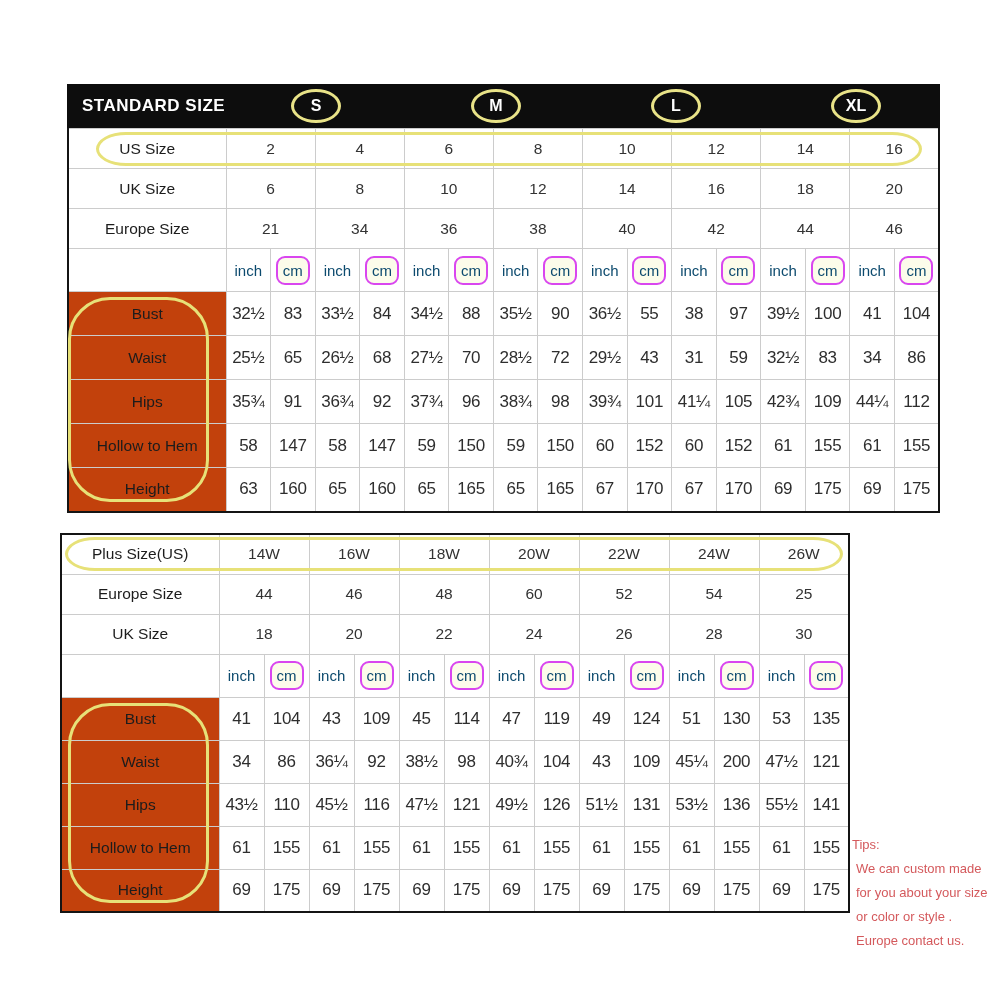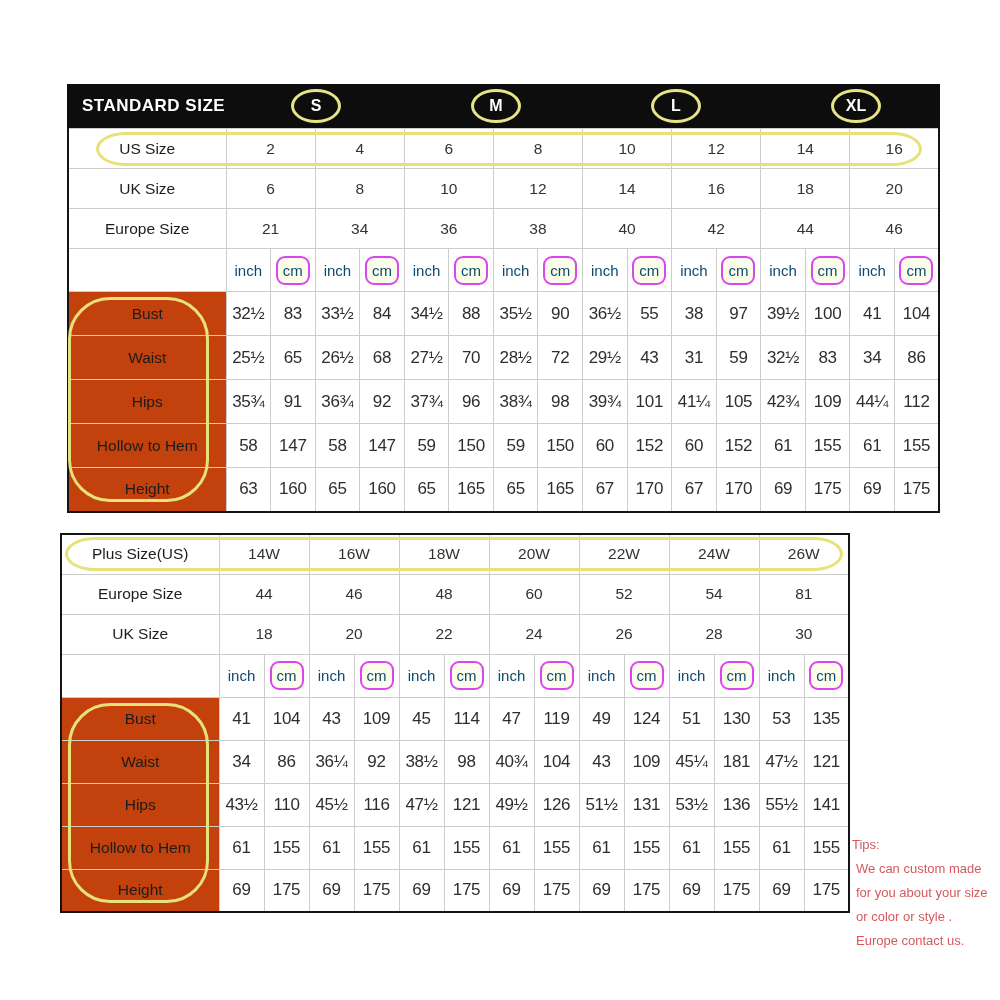--- a/index.html
+++ b/index.html
@@ -278,21 +278,21 @@
             <td colspan="2">26W</td>
           </tr>
           <tr class="size-row">
             <th>Europe Size</th>
             <td colspan="2">44</td>
             <td colspan="2">46</td>
             <td colspan="2">48</td>
             <td colspan="2">60</td>
             <td colspan="2">52</td>
             <td colspan="2">54</td>
-            <td colspan="2">81</td>
+            <td colspan="2">25</td>
           </tr>
           <tr class="size-row">
             <th>UK Size</th>
             <td colspan="2">18</td>
             <td colspan="2">20</td>
             <td colspan="2">22</td>
             <td colspan="2">24</td>
             <td colspan="2">26</td>
             <td colspan="2">28</td>
             <td colspan="2">30</td>
@@ -337,21 +337,21 @@
             <td>86</td>
             <td>36¼</td>
             <td>92</td>
             <td>38½</td>
             <td>98</td>
             <td>40¾</td>
             <td>104</td>
             <td>43</td>
             <td>109</td>
             <td>45¼</td>
-            <td>181</td>
+            <td>200</td>
             <td>47½</td>
             <td>121</td>
           </tr>
           <tr class="meas-row">
             <th>Hips</th>
             <td>43½</td>
             <td>110</td>
             <td>45½</td>
             <td>116</td>
             <td>47½</td>

